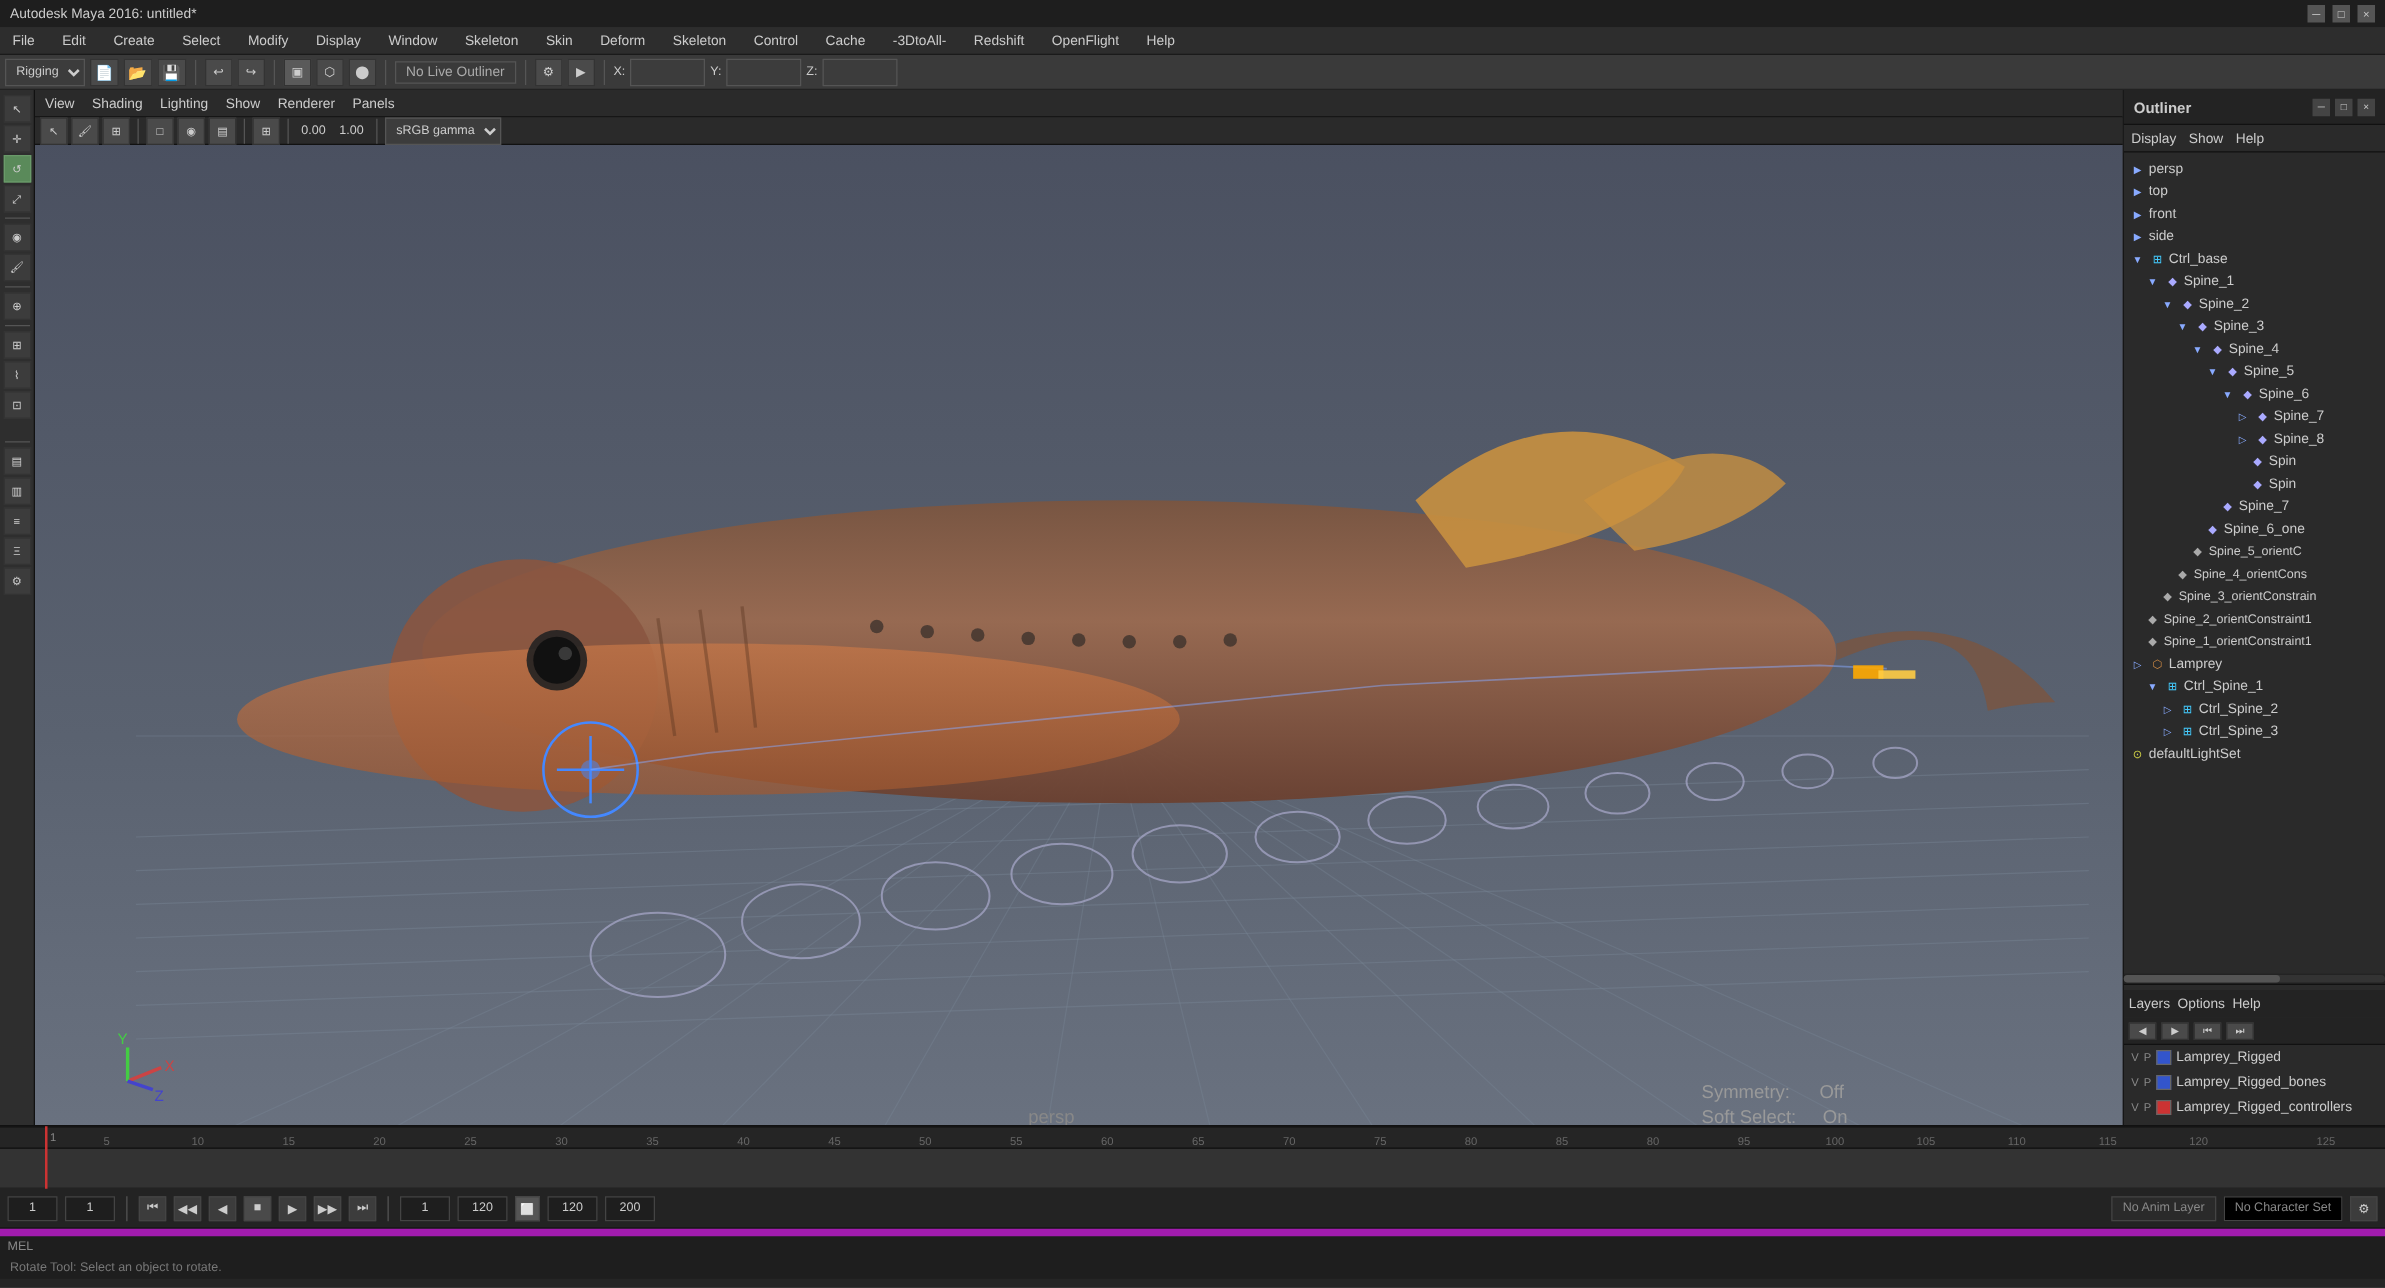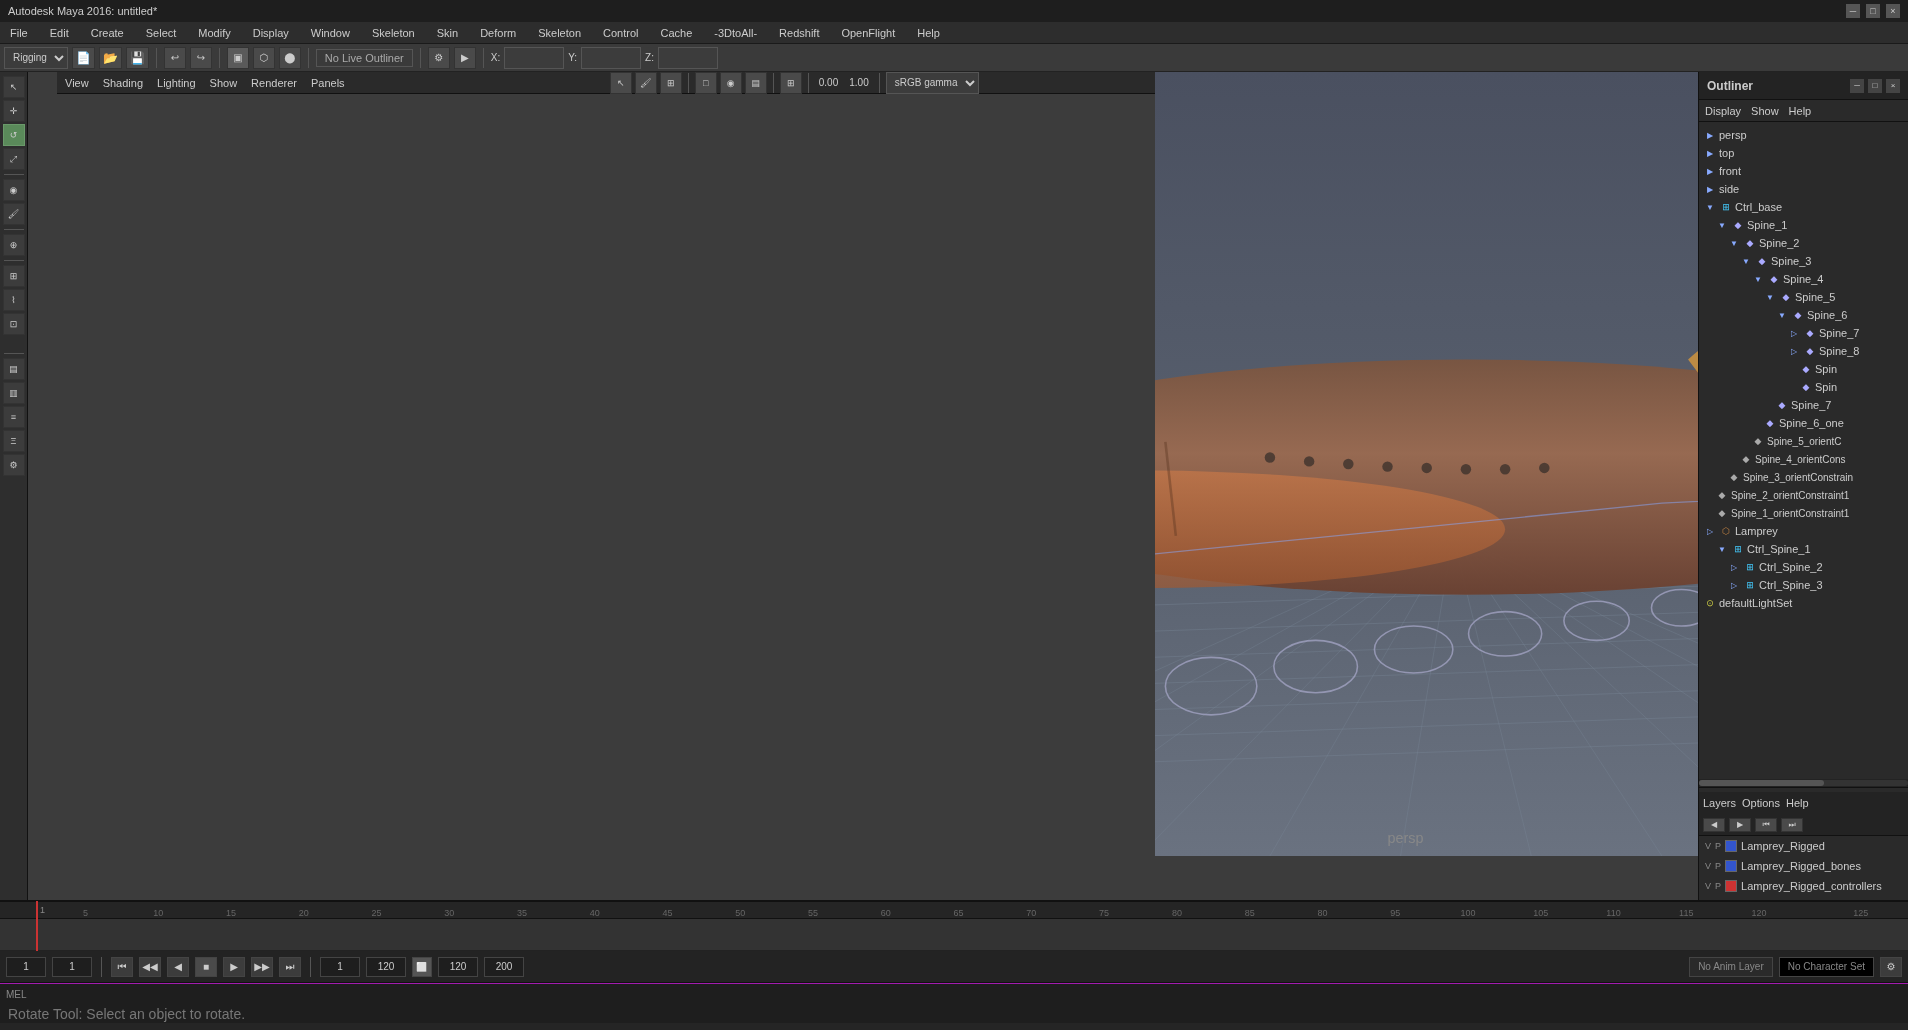--- a/index.html
+++ b/index.html
@@ -251,32 +251,32 @@
     .play-btn { width: 22px; height: 20px; background: #3c3c3c; border: 1px solid #444; color: #ccc; font-size: 10px; cursor: pointer; display: flex; align-items: center; justify-content: center; }
     .time-field { width: 40px; height: 20px; background: #1e1e1e; border: 1px solid #444; color: #ccc; font-size: 10px; text-align: center; padding: 0 2px; }
 
     #mel-bar {
       height: 22px;
       background: #1e1e1e;
       display: flex;
       align-items: center;
       padding: 0 6px;
       gap: 6px;
-      border-top: 1px solid #a21caf;
+      border-top: 6px solid #a21caf;
     }
     .mel-label { font-size: 10px; color: #888; }
     .mel-input { flex: 1; height: 18px; background: #2a2a2a; border: 1px solid #444; color: #ccc; font-size: 10px; padding: 0 4px; }
 
     #bottom-status {
       height: 18px;
       background: #1e1e1e;
       display: flex;
       align-items: center;
       padding: 0 8px;
-      font-size: 14px;
+      font-size: 10px;
       color: #777;
     }
 
     
     #outliner-tree::-webkit-scrollbar { width: 8px; }
     #outliner-tree::-webkit-scrollbar-track { background: #2a2a2a; }
     #outliner-tree::-webkit-scrollbar-thumb { background: #555; }
 
     
     #main-container {
@@ -314,22 +314,22 @@
       align-items: center;
       padding: 4px 0;
       gap: 2px;
       margin-top: 8px;
     }
 
     
     #viewport-container {
       flex: 1;
       display: flex;
+      flex-direction: column;
       position: relative;
-      margin-left: 29px;
     }
 
     
     #scene-svg {
       position: absolute;
       top: 0; left: 0;
       width: 100%; height: 100%;
     }
 
     

